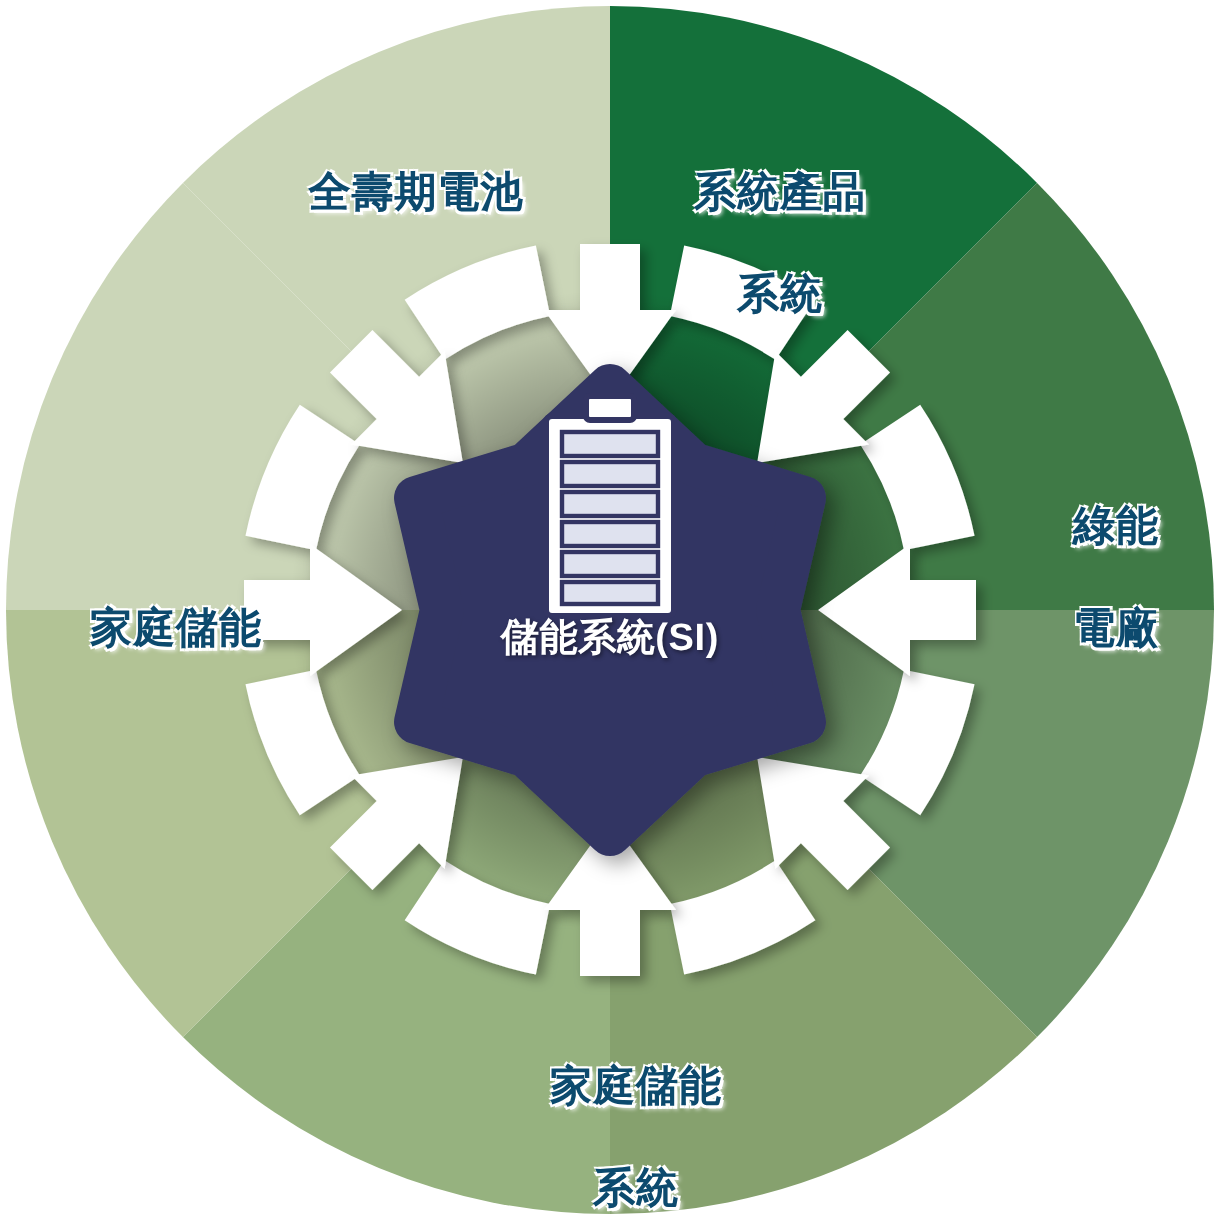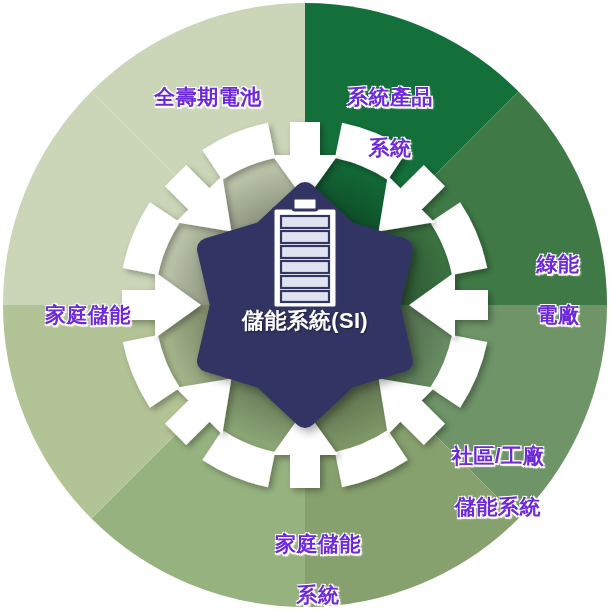--- a/index.html
+++ b/index.html
@@ -22,21 +22,21 @@
     position: absolute;
     top: 0;
     left: 0;
     width: 610px;
     height: 610px;
     display: block;
   }
   .seg-label {
     position: absolute;
     text-align: center;
-    color: #6d28d9;
+    color: #0c4a6e;
     font-weight: bold;
     font-size: 21px;
     line-height: 1.22;
     letter-spacing: 0.5px;
     white-space: pre-line;
     text-shadow:
        1.5px 1.5px 0 #ffffff,
       -0.8px -0.8px 0 #ffffff,
        1.5px -0.8px 0 #ffffff,
       -0.8px 1.5px 0 #ffffff,
@@ -44,21 +44,21 @@
     pointer-events: none;
   }
   .center-label {
     position: absolute;
     width: 260px;
     left: 175px;
     top: 306px;
     text-align: center;
     color: #ffffff;
     font-weight: bold;
-    font-size: 22px;
+    font-size: 19px;
     letter-spacing: 0.3px;
     text-shadow: 1px 1px 2px rgba(0,0,0,0.45);
     pointer-events: none;
   }
 </style>
 </head>
 <body>
 
 <div id="diagram-root">
 
@@ -130,22 +130,21 @@
     <span>系統產品</span><br>
     <span>系統</span>
   </div>
 
   <div class="seg-label" style="left: 478px; top: 225px; width: 160px;">
     <span>綠能</span><br>
     <span>電廠</span>
   </div>
 
   <div class="seg-label" style="left: 418px; top: 417px; width: 160px;">
-    <span>社區/工廠</span><br>
-    <span>儲能系統</span>
+    <br>
   </div>
 
   <div class="seg-label" style="left: 238px; top: 505px; width: 160px;">
     <span>家庭儲能</span><br>
     <span>系統</span>
   </div>
 
 
   <div class="seg-label" style="left: 8px; top: 225px; width: 160px;">
     <br>

